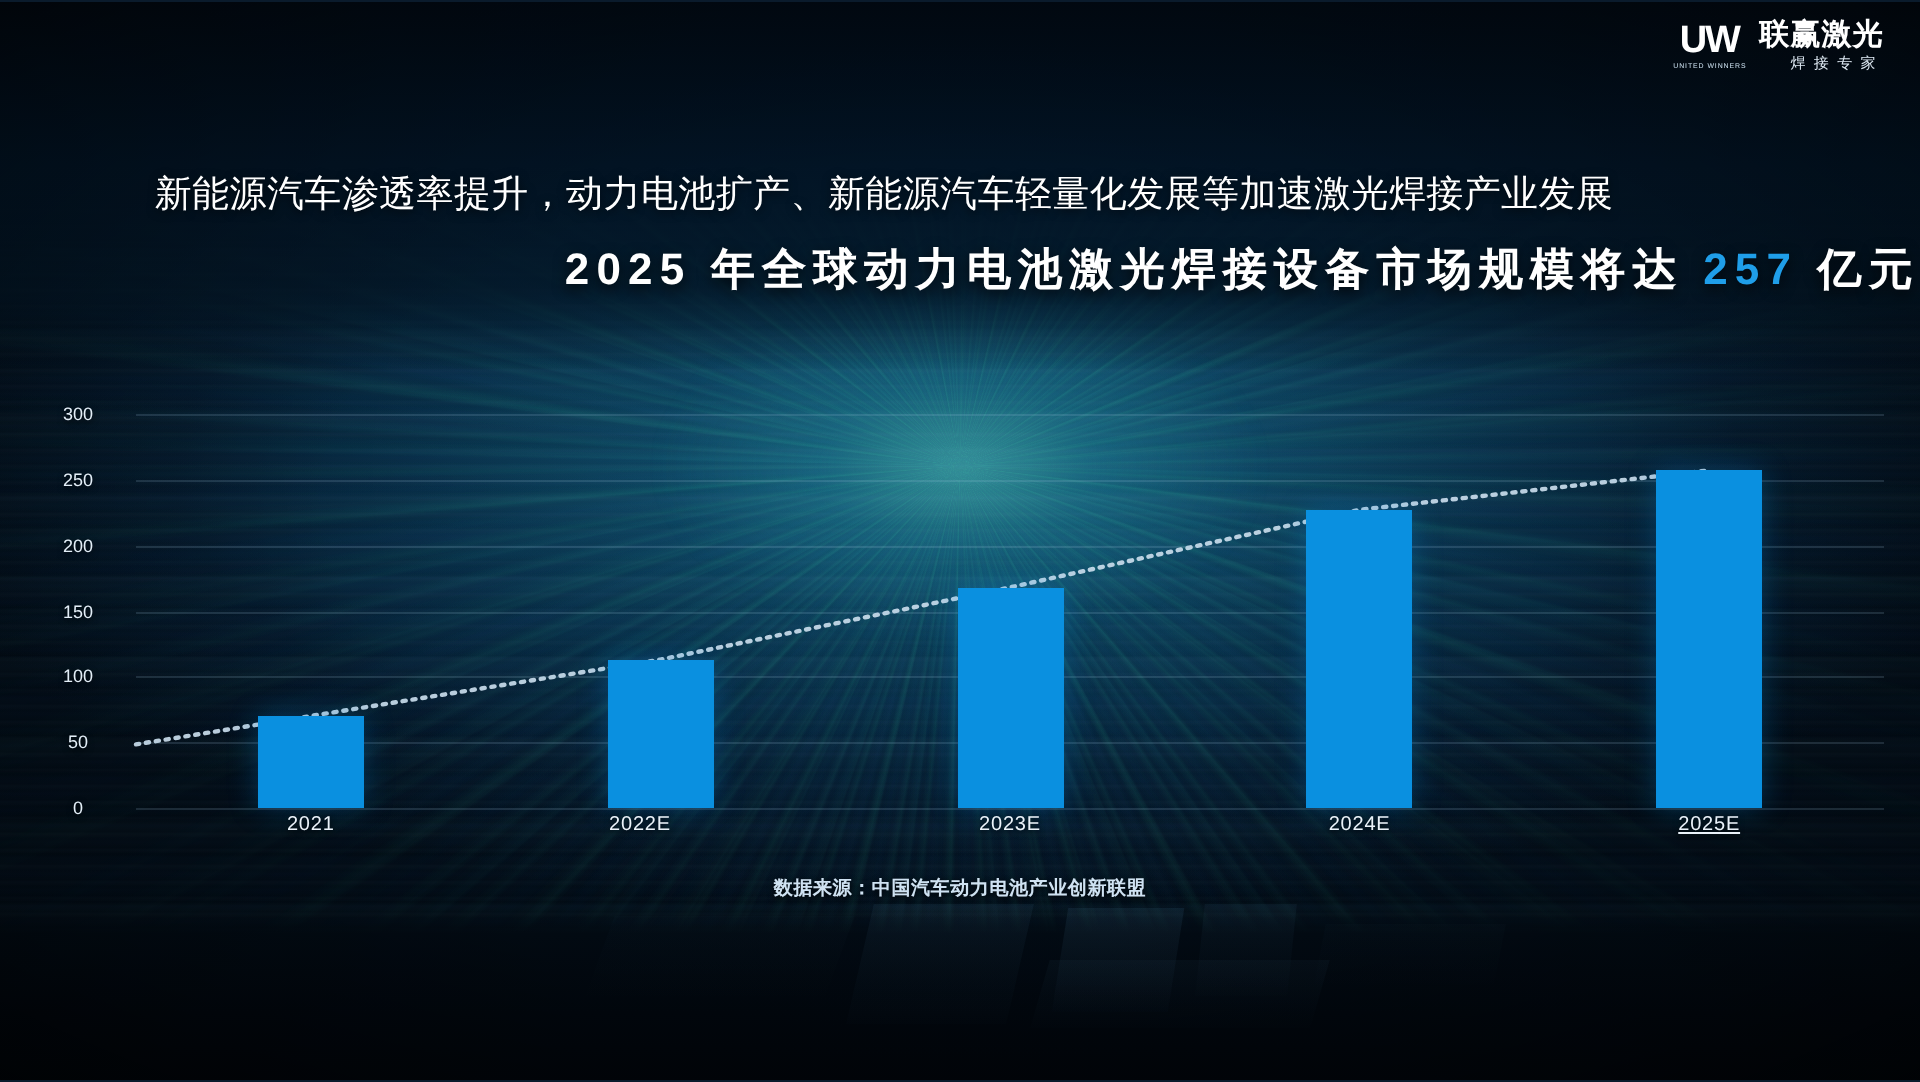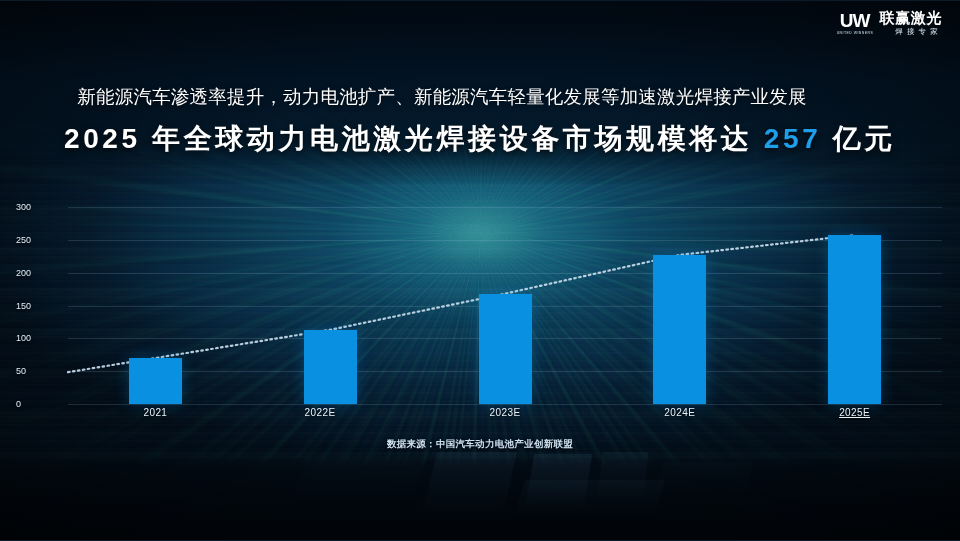--- a/index.html
+++ b/index.html
@@ -106,32 +106,32 @@
   .logo-cn-main{font-size:15px;font-weight:700;color:#fff;letter-spacing:.6px;white-space:nowrap;}
   .logo-cn-sub{font-size:7.5px;color:#dfeaf4;letter-spacing:4.2px;margin-top:3px;white-space:nowrap;}
 
   
   .title1{
     position:absolute;left:0;top:84px;width:884px;text-align:center;
     font-size:18.5px;color:#ffffff;letter-spacing:.2px;
     text-shadow:0 1px 5px rgba(0,0,0,.75);white-space:nowrap;
   }
   .title2{
-    position:absolute;left:0;top:120px;width:960px;text-align:center;
-    font-size:28px;font-weight:700;color:#ffffff;letter-spacing:3.6px;
+    position:absolute;left:0;top:120px;width:960px;text-align:right;
+    font-size:22px;font-weight:700;color:#ffffff;letter-spacing:3.6px;
     text-shadow:0 2px 7px rgba(0,0,0,.8);white-space:nowrap;
   }
   .title2 .hl{color:#1f9ee9;}
 
   
   .chart{position:absolute;left:0;top:180px;width:960px;height:250px;}
   .plot{position:absolute;left:68px;top:27px;width:874px;height:197px;}
   .gridline{position:absolute;left:0;width:874px;height:1px;background:rgba(170,205,230,0.16);}
   .ylab{
-    position:absolute;right:0;width:46px;text-align:left;
+    position:absolute;right:0;width:46px;text-align:center;
     font-size:9px;color:#e3eef7;transform:translateY(-5px);
     text-shadow:0 1px 3px rgba(0,0,0,.8);
   }
   .yaxis{position:absolute;left:0;top:27px;width:62px;height:197px;}
   .bar{
     position:absolute;bottom:0;width:53px;background:#0a90e0;
     box-shadow:0 0 14px rgba(10,144,224,0.30);
   }
   .xlab{
     position:absolute;top:200px;width:90px;text-align:center;

